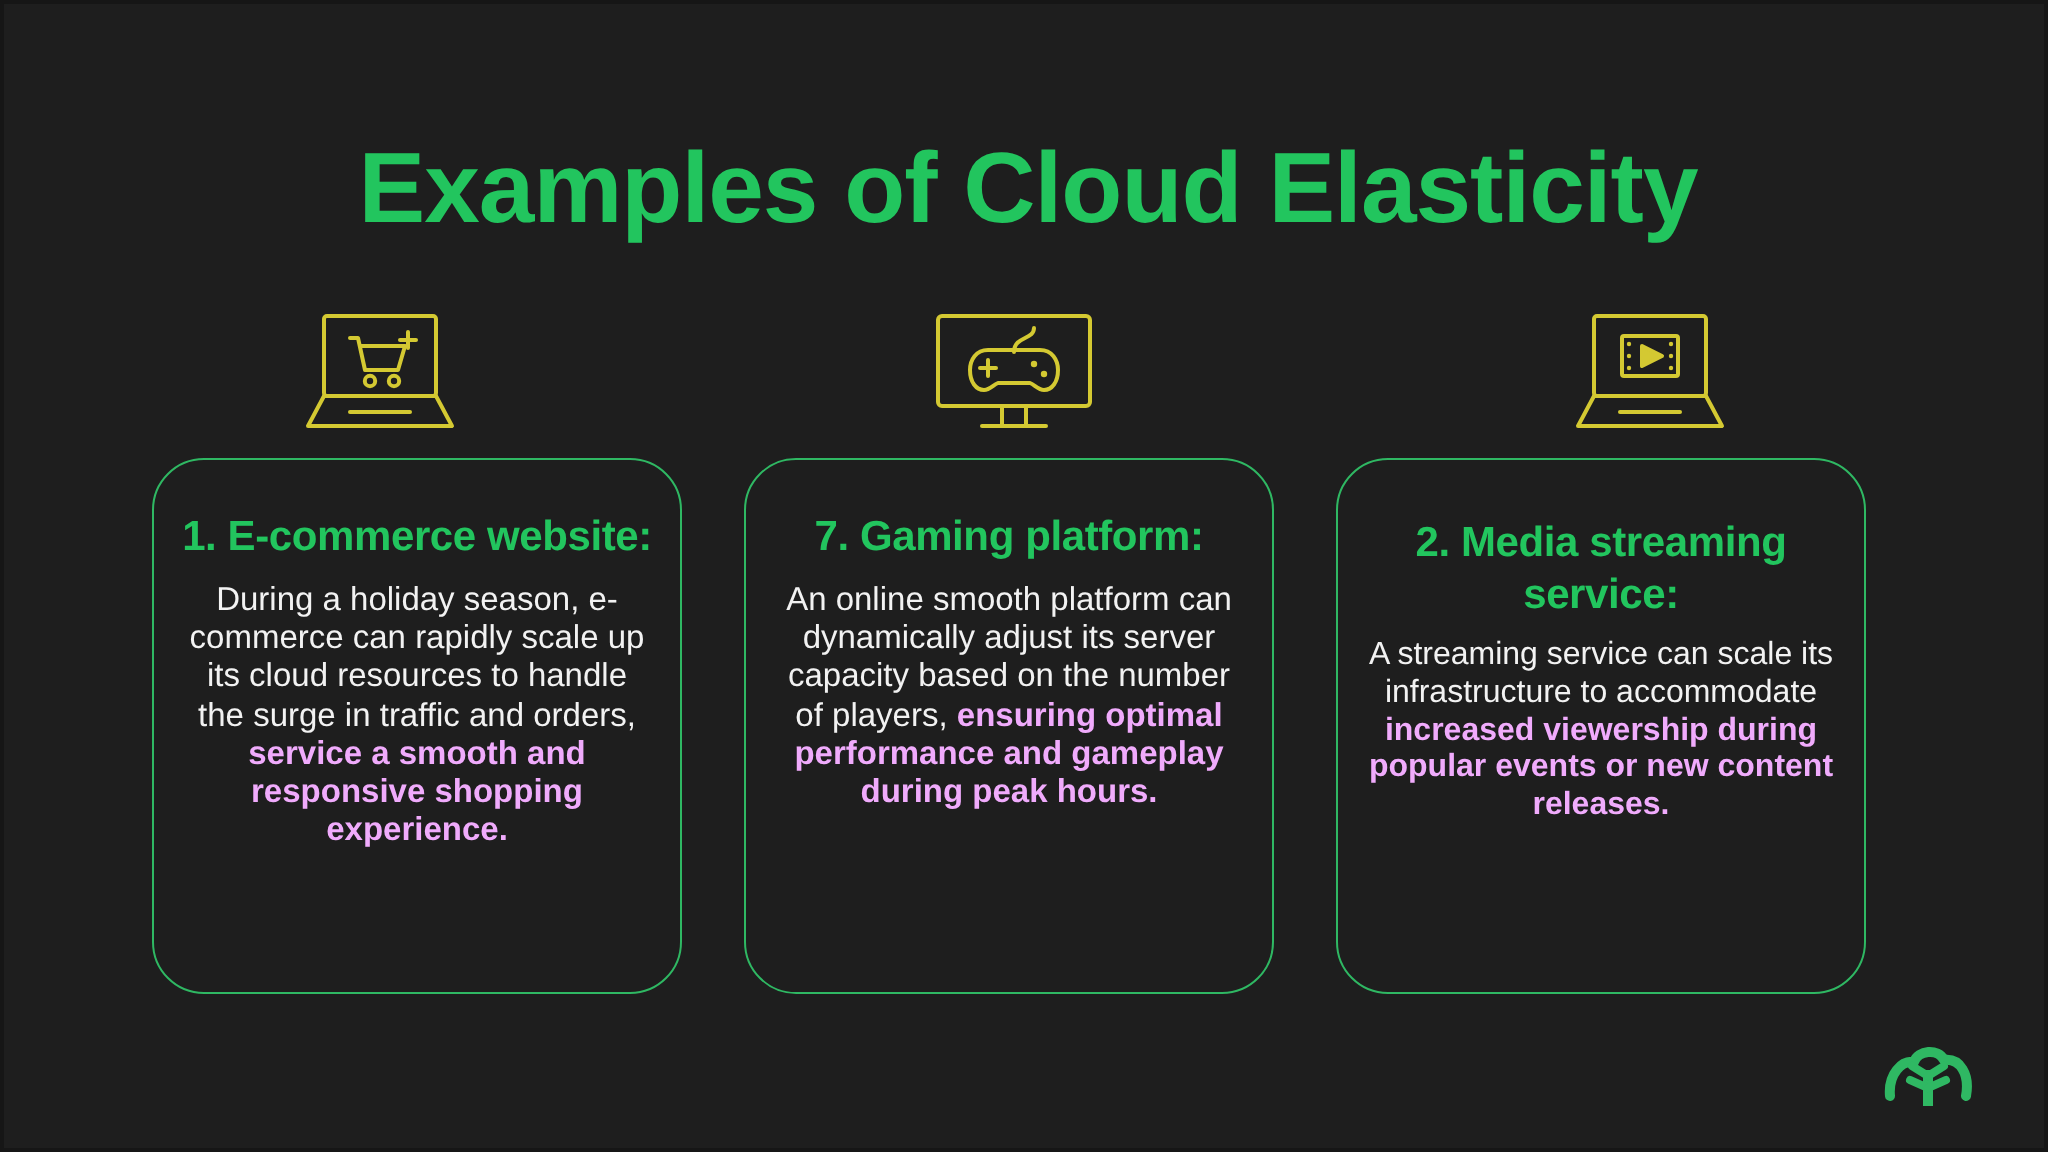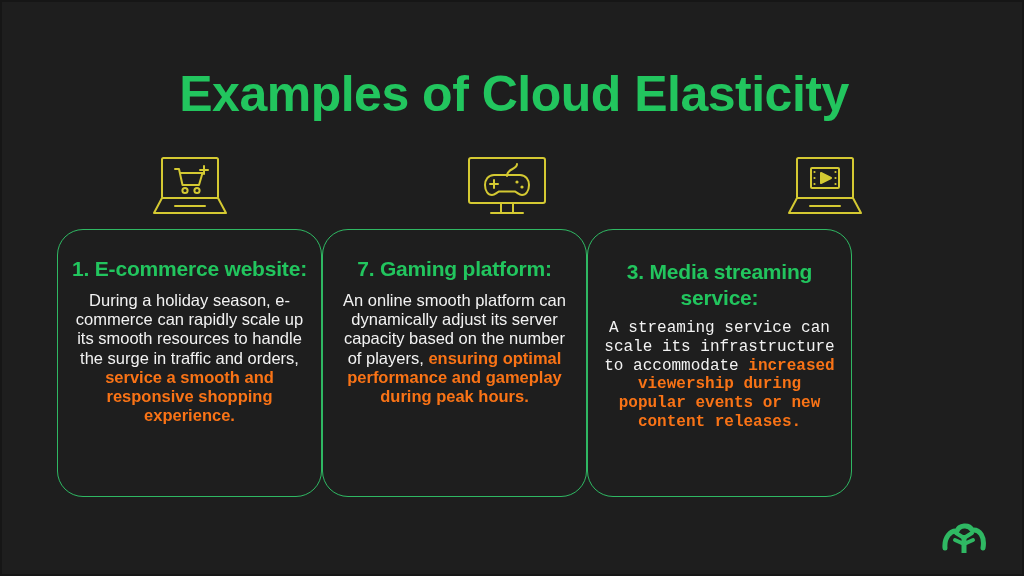--- a/index.html
+++ b/index.html
@@ -61,21 +61,22 @@
   .icon-slot svg { display: block; }
 
   
   .cards {
     position: absolute;
     top: 227px;
     left: 55px;
     width: 876px;
     height: 268px;
     display: flex;
-    justify-content: flex-start;
+    justify-content: flex-end;
+    gap: 31px;
   }
 
   .card {
     width: 265px;
     height: 268px;
     border: 1.6px solid #2fb863;
     border-radius: 26px;
     padding: 26px 12px 14px 12px;
     display: flex;
     flex-direction: column;
@@ -95,27 +96,27 @@
 
   .card-body {
     color: #f2f2f2;
     font-size: 16.5px;
     line-height: 1.17;
     text-align: center;
     max-width: 236px;
   }
 
   .hl {
-    color: #f97316;
+    color: #f0abfc;
     font-weight: 700;
   }
 
   
   .card.c3 { padding-top: 29px; }
-  .card.c3 .card-body { font-size: 16px; font-family: Liberation Mono, monospace; }
+  .card.c3 .card-body { font-size: 16px; }
 
   
   .logo {
     position: absolute;
     right: 35px;
     bottom: 16px;
     width: 46px;
     height: 40px;
   }
   .logo svg { display: block; }
@@ -193,35 +194,35 @@
       </svg>
     </div>
 
   </div>
 
   <div class="cards">
 
     <div class="card c1">
       <div class="card-heading">1. E-commerce website:</div>
       <div class="card-body">
-        <span>During a holiday season, e-commerce can rapidly scale up its smooth resources to handle the surge in traffic and orders,</span>
+        <span>During a holiday season, e-commerce can rapidly scale up its cloud resources to handle the surge in traffic and orders,</span>
         <span class="hl">service a smooth and responsive shopping experience.</span>
       </div>
     </div>
 
     <div class="card c2">
       <div class="card-heading">7. Gaming platform:</div>
       <div class="card-body">
         <span>An online smooth platform can dynamically adjust its server capacity based on the number of players,</span>
         <span class="hl">ensuring optimal performance and gameplay during peak hours.</span>
       </div>
     </div>
 
     <div class="card c3">
-      <div class="card-heading">3. Media streaming service:</div>
+      <div class="card-heading">2. Media streaming service:</div>
       <div class="card-body">
         <span>A streaming service can scale its infrastructure to accommodate</span>
         <span class="hl">increased viewership during popular events or new content releases.</span>
       </div>
     </div>
 
   </div>
 
   <div class="logo">
     <svg width="46" height="40" viewBox="0 0 46 40" fill="none">

